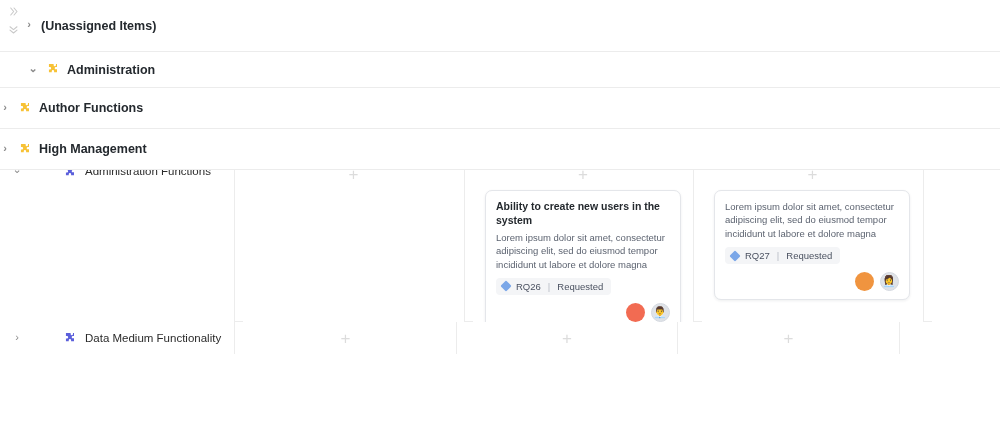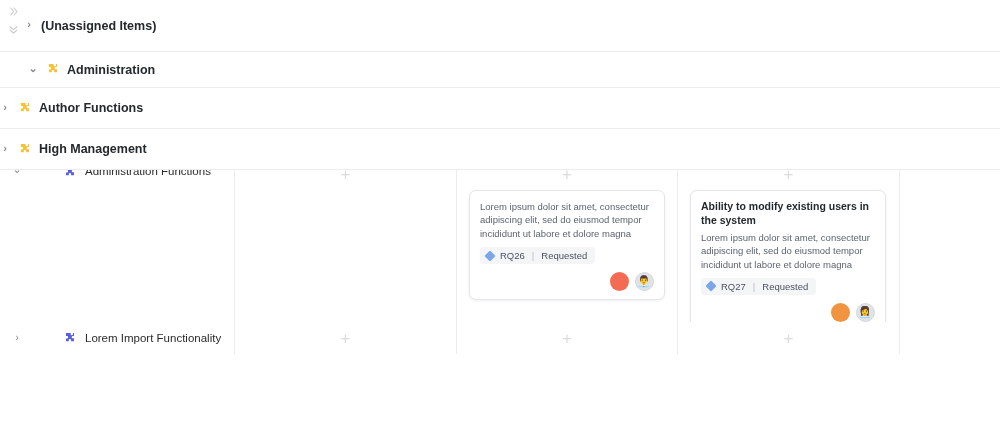--- a/index.html
+++ b/index.html
@@ -90,21 +90,21 @@
   .addcell {
     display: flex; align-items: flex-start; justify-content: center;
     padding-top: 8px;
   }
   .plus {
     color: #dcdcdc; font-size: 17px; line-height: 1; user-select:none; cursor:pointer;
   }
 
   .r-unassigned { height: 28px; }
   .r-unassigned .tcell { height: 28px; }
-  .r-admfn { height: 164px; }
+  .r-admfn { height: 164px; gap: 8px; }
   .r-admfn .tcell { height: 164px; }
   .r-dataimp { height: 32px; }
   .r-dataimp .tcell { height: 32px; }
 
   .r-admfn .rowlabel { align-items: flex-start; padding-top: 7px; }
   .r-unassigned .rowlabel { align-items: center; }
   .r-dataimp .rowlabel { align-items: center; }
 
   
   .cardwrap { position: absolute; left: 12px; top: 32px; }
@@ -248,20 +248,21 @@
       <div class="tcell c1 addcell">
         <span class="plus">+</span>
       </div>
 
       <div class="tcell c2">
         <div class="addcell" style="height:24px;">
           <span class="plus">+</span>
         </div>
         <div class="cardwrap">
           <div class="card">
+            <div class="card-title">Ability to create new users in the system</div>
             <div class="card-desc">Lorem ipsum dolor sit amet, consectetur adipiscing elit, sed do eiusmod tempor incididunt ut labore et dolore magna aliqua.</div>
             <div class="card-tag">
               <span class="diamond"></span>
               <span>RQ26</span>
               <span class="tag-sep">|</span>
               <span>Requested</span>
             </div>
             <div class="card-foot">
               <span class="prio-dot" style="background:#f26b52"></span>
               <span class="avatar">👨‍💼</span>
@@ -269,21 +270,20 @@
           </div>
         </div>
       </div>
 
       <div class="tcell c3">
         <div class="addcell" style="height:24px;">
           <span class="plus">+</span>
         </div>
         <div class="cardwrap">
           <div class="card">
-            <div class="card-title">Ability to modify existing users in the system</div>
             <div class="card-desc">Lorem ipsum dolor sit amet, consectetur adipiscing elit, sed do eiusmod tempor incididunt ut labore et dolore magna aliqua.</div>
             <div class="card-tag">
               <span class="diamond"></span>
               <span>RQ27</span>
               <span class="tag-sep">|</span>
               <span>Requested</span>
             </div>
             <div class="card-foot">
               <span class="prio-dot" style="background:#f0943f"></span>
               <span class="avatar">👩‍💼</span>
@@ -298,21 +298,21 @@
     <div class="trow r-dataimp">
       <div class="tcell c0">
         <div class="rowlabel lvl1">
           <span class="caret">›</span>
           <span class="indent"></span>
           <span class="puzzle">
             <svg width="15" height="15" viewBox="0 0 16 16" aria-hidden="true">
               <path d="M6.2 2.1h3.0v1.2a1.25 1.25 0 1 0 2.5 0V2.1h1.1v3.2h-1.2a1.25 1.25 0 1 0 0 2.5h1.2v3.2h-3.1V9.9a1.25 1.25 0 1 0-2.5 0v1.1H4.2V7.9h1.1a1.25 1.25 0 1 0 0-2.5H4.2V2.1z" fill="#5b5fdb"></path>
             </svg>
           </span>
-          <span class="rowname">Lorem Import Functionality</span>
+          <span class="rowname">Data Medium Functionality</span>
         </div>
       </div>
       <div class="tcell c1 addcell">
         <span class="plus">+</span>
       </div>
       <div class="tcell c2 addcell">
         <span class="plus">+</span>
       </div>
       <div class="tcell c3 addcell">
         <span class="plus">+</span>

